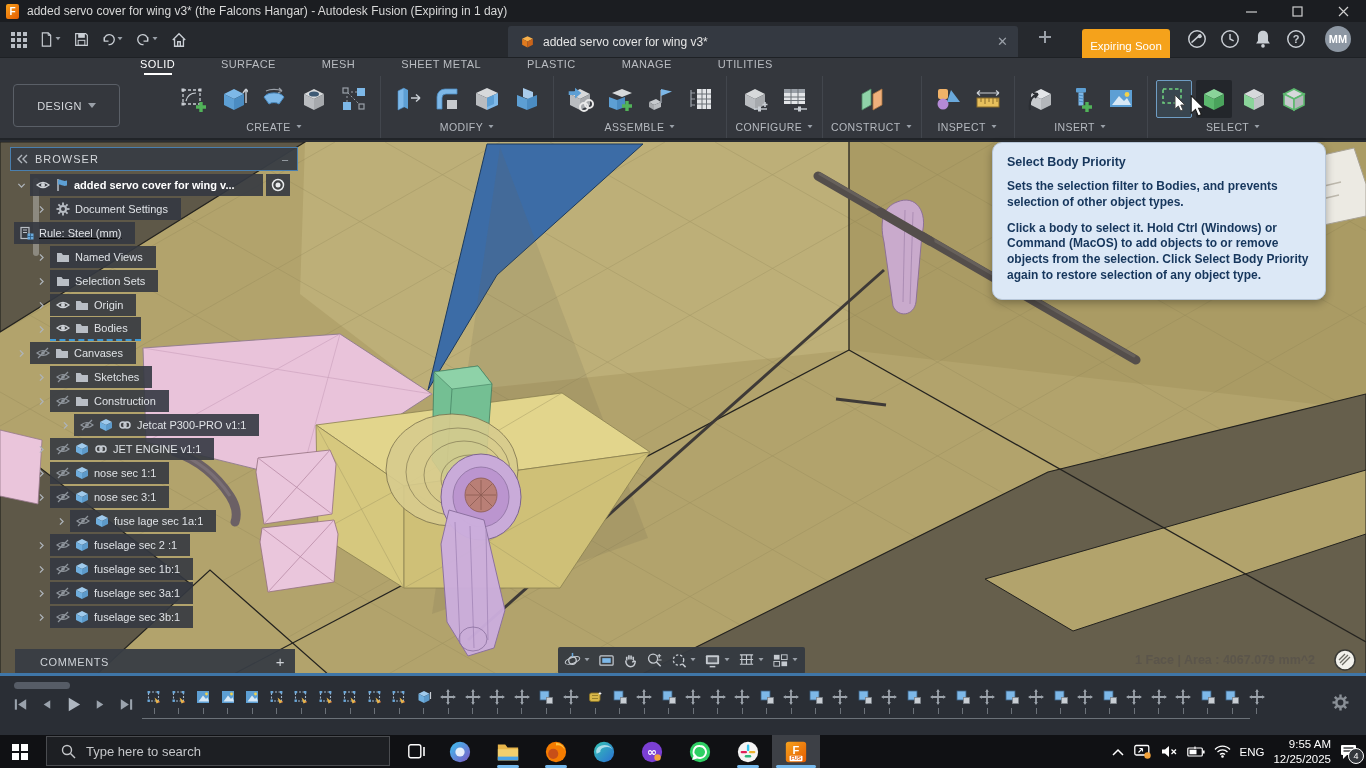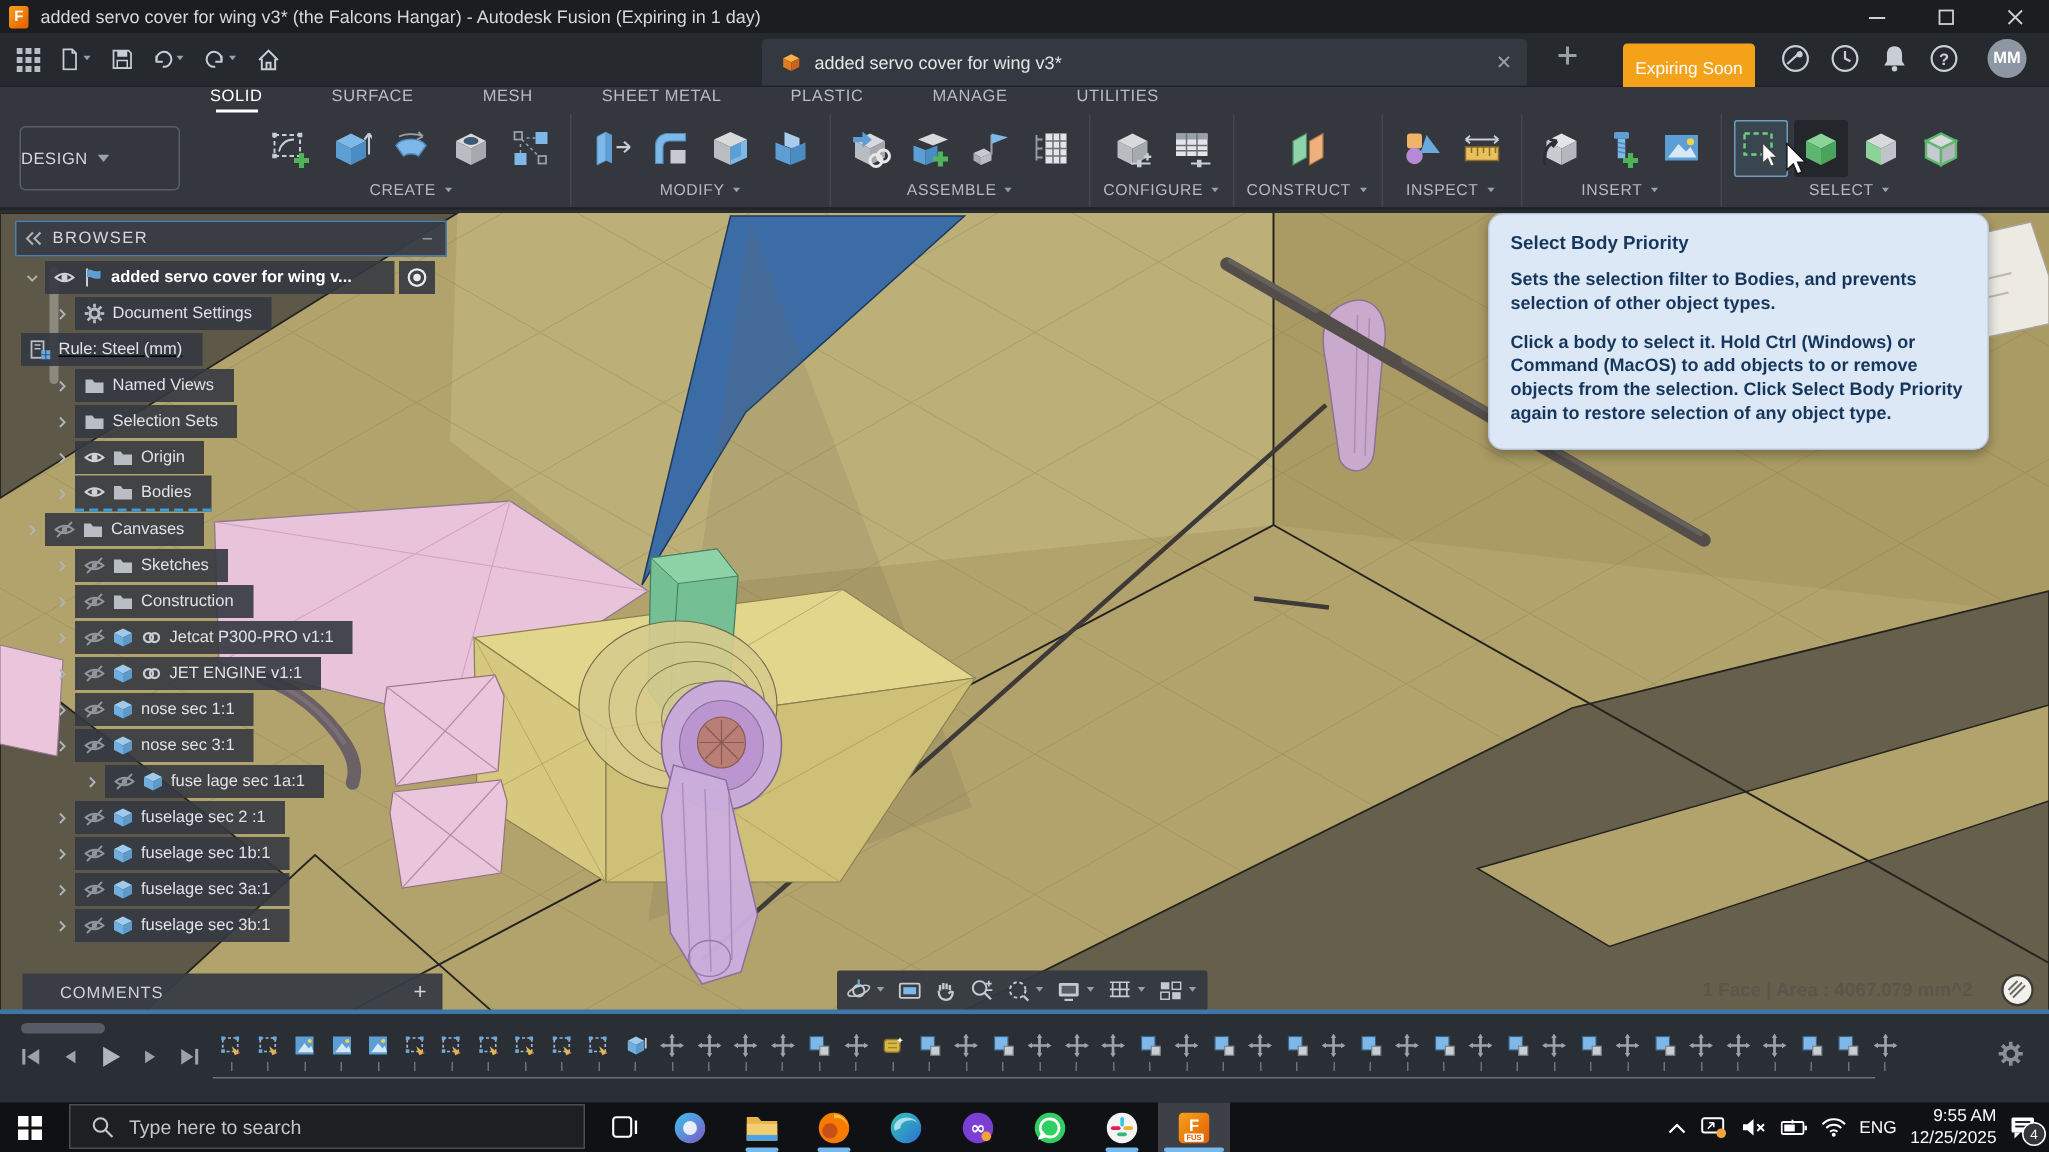--- a/index.html
+++ b/index.html
@@ -21,21 +21,21 @@
   .newtab{position:absolute;left:1038px;top:8px;color:#9aa0a8;}
   .expire{position:absolute;left:1082px;top:7px;width:88px;height:34px;background:#f5a21b;border-radius:3px;color:#fff;font-size:11.5px;display:flex;align-items:center;justify-content:center;}
   .abicon{position:absolute;top:5px;width:24px;height:24px;display:flex;align-items:center;justify-content:center;}
   .avatar{position:absolute;left:1325px;top:4px;width:26px;height:26px;border-radius:50%;background:#8d97a3;color:#fff;font-size:11px;font-weight:bold;display:flex;align-items:center;justify-content:center;}
   
   #ribbontabs{position:absolute;left:0;top:58px;width:1366px;height:18px;background:#34373d;display:flex;align-items:flex-start;padding-left:140px;gap:46px;box-sizing:border-box;}
   .rtab{color:#b9bcc1;font-size:11px;letter-spacing:.4px;position:relative;padding-bottom:2px;}
   .rtab.active{color:#fff;}
   .rtab.active::after{content:"";position:absolute;left:10%;right:10%;bottom:-3px;height:2px;background:#fff;}
   #toolbar{position:absolute;left:0;top:76px;width:1366px;height:64px;background:#34373d;border-bottom:2px solid #212428;box-sizing:border-box;}
-  #designbox{position:absolute;left:13px;top:8px;width:105px;height:41px;border:1px solid #5a5f67;border-radius:4px;display:flex;align-items:center;justify-content:flex-start;gap:6px;color:#d5d8dc;font-size:11px;letter-spacing:.4px;}
+  #designbox{position:absolute;left:13px;top:8px;width:105px;height:41px;border:1px solid #5a5f67;border-radius:4px;display:flex;align-items:center;justify-content:center;gap:6px;color:#d5d8dc;font-size:11px;letter-spacing:.4px;}
   #tgroups{position:absolute;left:130px;top:0;width:1228px;height:62px;display:flex;justify-content:center;}
   .tgroup{display:flex;flex-direction:column;align-items:center;padding:4px 8px 0 8px;border-right:1px solid #42464d;}
   .tgroup:last-child{border-right:none;}
   .trow{display:flex;align-items:flex-start;gap:4px;}
   .tbtn{width:34px;height:36px;display:flex;align-items:center;justify-content:center;border-radius:2px;border:1px solid transparent;}
   .tbtn.hover{background:#3a4document;background:#39454f;border:1px solid #6f9dc4;}
   .tbtn.active{background:#23262b;}
   .glabel{display:flex;align-items:center;gap:4px;color:#b6bac0;font-size:10.5px;letter-spacing:.4px;margin-top:3px;}
   
   #viewport{position:absolute;left:0;top:142px;width:1366px;height:534px;}
@@ -826,21 +826,21 @@
               </svg>
             </span>
             <span>
               <svg width="14" height="14" viewBox="0 0 14 14">
                 <path d="M1,3 L5.5,3 L7,5 L13,5 L13,12 L1,12 Z" fill="#b9bec5"></path>
               </svg>
             </span>
             <span>Construction</span>
           </div>
         </div>
-        <div class="brow" style="padding-left: 36px;">
+        <div class="brow" style="padding-left: 36px; margin-left: 24px;">
           <span style="margin-right: 3px;">
             <svg width="11" height="11" viewBox="0 0 14 14">
               <path d="M5,3 L9,7 L5,11" fill="none" stroke="#aeb4bb" stroke-width="1.6"></path>
             </svg>
           </span>
           <div class="bchip">
             <span>
               <svg width="14" height="14" viewBox="0 0 14 14">
                 <path d="M1,7 Q7,2 13,7 Q7,12 1,7 Z" fill="none" stroke="#8f959c" stroke-width="1.2"></path>
                 <circle cx="7" cy="7" r="1.8" fill="#8f959c"></circle>

